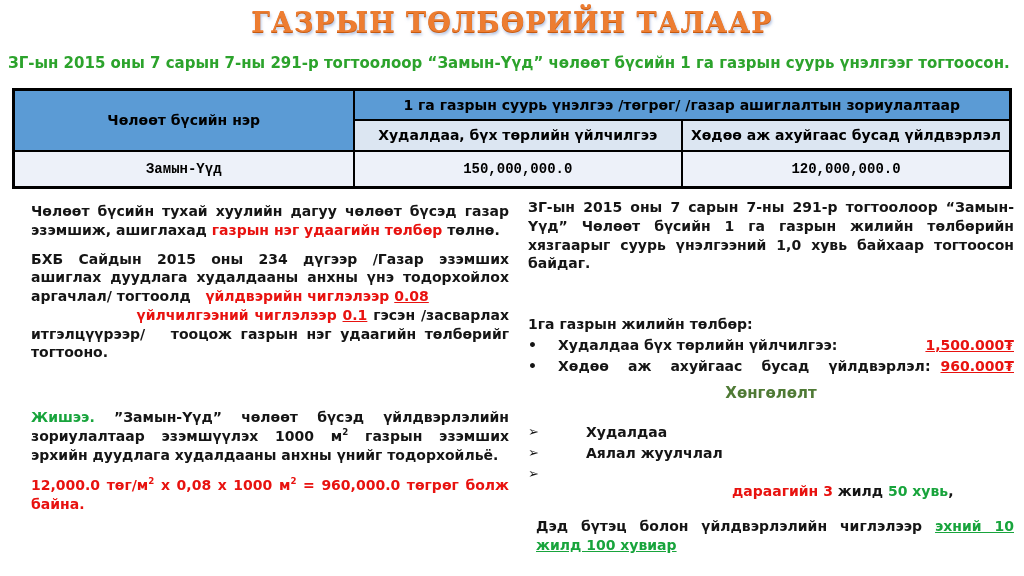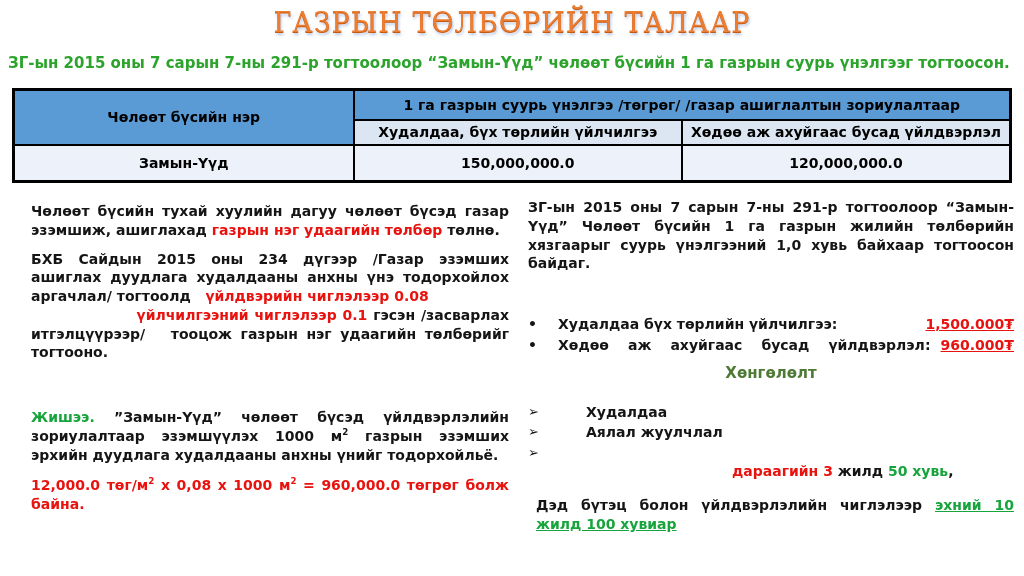--- a/index.html
+++ b/index.html
@@ -18,61 +18,61 @@
     position:relative;
     background:#ffffff;
     font-family:"DejaVu Sans","Liberation Sans",sans-serif;
     color:var(--ink);
     overflow:hidden;
   }
   .slide-title{
     position:absolute;top:7px;left:0;width:1024px;
     text-align:center;
     font-family:"DejaVu Serif","Liberation Serif",serif;
-    font-weight:normal;font-size:27px;letter-spacing:1px;
+    font-weight:bold;font-size:27px;letter-spacing:1px;
     color:var(--orange);
     text-shadow:0 1px 0 #c55a11, 1px 3px 3px rgba(110,140,200,.55);
   }
   .subtitle{
     position:absolute;top:54px;left:8px;width:1010px;
     font-weight:bold;font-size:15px;color:#2ca32c;
   }
   .fee-table{
     position:absolute;top:88px;left:12px;width:1000px;
     border-collapse:collapse;table-layout:fixed;
     border:3px solid #000;
   }
   .fee-table td{
     border:2px solid #000;
     text-align:center;vertical-align:middle;
     font-weight:bold;font-size:14px;color:#000;
     padding:2px 4px;
   }
   .th-blue{background:var(--tbl-blue);margin-top:48px;}
   .th-sub{background:var(--tbl-sub);}
-  .tr-data{background:var(--tbl-row);}
+  .tr-data{background:var(--tbl-row);font-family:Liberation Mono, monospace;}
   .row-h1{height:30px;}
-  .row-h2{height:25px;}
+  .row-h2{height:31px;}
   .row-h3{height:37px;}
 
   .col-left{
     position:absolute;top:202px;left:31px;width:478px;
     font-weight:bold;font-size:14px;line-height:1.34;
   }
   .col-right{
     position:absolute;top:198px;left:528px;width:486px;
     font-weight:bold;font-size:14px;line-height:1.34;
   }
   .just{text-align:justify;}
   .p-law{margin-bottom:10px;}
   .p-example{margin-top:46px;}
   .p-formula{margin-top:12px;color:var(--red);}
 
   .seg-r{color:var(--red);}
-  .seg-ru{color:var(--red);}
+  .seg-ru{color:var(--red);text-decoration:underline;}
   .seg-g{color:var(--green);}
   .seg-gu{color:var(--green);text-decoration:underline;}
   .sup{vertical-align:super;font-size:0.62em;line-height:0;}
 
   .fee-block{margin-top:42px;}
   .fee-item{display:flex;align-items:baseline;margin-top:2px;}
   .fee-bullet{width:30px;flex:0 0 30px;}
   .fee-label{white-space:nowrap;}
   .fee-item.spread .fee-label{flex:1;text-align:justify;text-align-last:justify;white-space:normal;padding-right:10px;}
   .fee-value{margin-left:auto;color:var(--red);text-decoration:underline;}
@@ -116,20 +116,21 @@
   <div class="just p-law"><span>Чөлөөт бүсийн тухай хуулийн дагуу чөлөөт бүсэд газар эзэмшиж, ашиглахад </span><span class="seg-r">газрын нэг удаагийн төлбөр</span><span> төлнө.</span></div>
   <div class="just"><span>БХБ Сайдын 2015 оны 234 дүгээр /Газар эзэмших ашиглах дуудлага худалдааны анхны үнэ тодорхойлох аргачлал/ тогтоолд&nbsp;&nbsp; </span><span class="seg-r">үйлдвэрийн чиглэлээр </span><span class="seg-ru">0.08</span><br><span>&nbsp;&nbsp;&nbsp;&nbsp;&nbsp;&nbsp;&nbsp;&nbsp;&nbsp;&nbsp;&nbsp;&nbsp;&nbsp;&nbsp;&nbsp;&nbsp;&nbsp;&nbsp;</span><span class="seg-r">үйлчилгээний чиглэлээр </span><span class="seg-ru">0.1</span><span> гэсэн /засварлах итгэлцүүрээр/&nbsp;&nbsp; тооцож газрын нэг удаагийн төлбөрийг тогтооно.</span></div>
   <div class="just p-example"><span class="seg-g">Жишээ.</span><span> ”Замын-Үүд” чөлөөт бүсэд үйлдвэрлэлийн зориулалтаар эзэмшүүлэх 1000 м</span><span class="sup">2</span><span> газрын эзэмших эрхийн дуудлага худалдааны анхны үнийг тодорхойльё.</span></div>
   <div class="just p-formula"><span>12,000.0 төг/м</span><span class="sup">2</span><span> х 0,08 х 1000 м</span><span class="sup">2</span><span> = 960,000.0 төгрөг болж байна.</span></div>
 </div>
 
 <div class="col-right">
   <div class="just">ЗГ-ын 2015 оны 7 сарын 7-ны 291-р тогтоолоор “Замын-Үүд” Чөлөөт бүсийн 1 га газрын жилийн төлбөрийн хязгаарыг суурь үнэлгээний 1,0 хувь байхаар тогтоосон байдаг.</div>
 
   <div class="fee-block">
+    <div>1га газрын жилийн төлбөр:</div>
     <div class="fee-item">
       <span class="fee-bullet">•</span>
       <span class="fee-label">Худалдаа бүх төрлийн үйлчилгээ:</span>
       <span class="fee-value">1,500.000₮</span>
     </div>
     <div class="fee-item spread">
       <span class="fee-bullet">•</span>
       <span class="fee-label">Хөдөө аж ахуйгаас бусад үйлдвэрлэл:</span>
       <span class="fee-value">960.000₮</span>
     </div>

